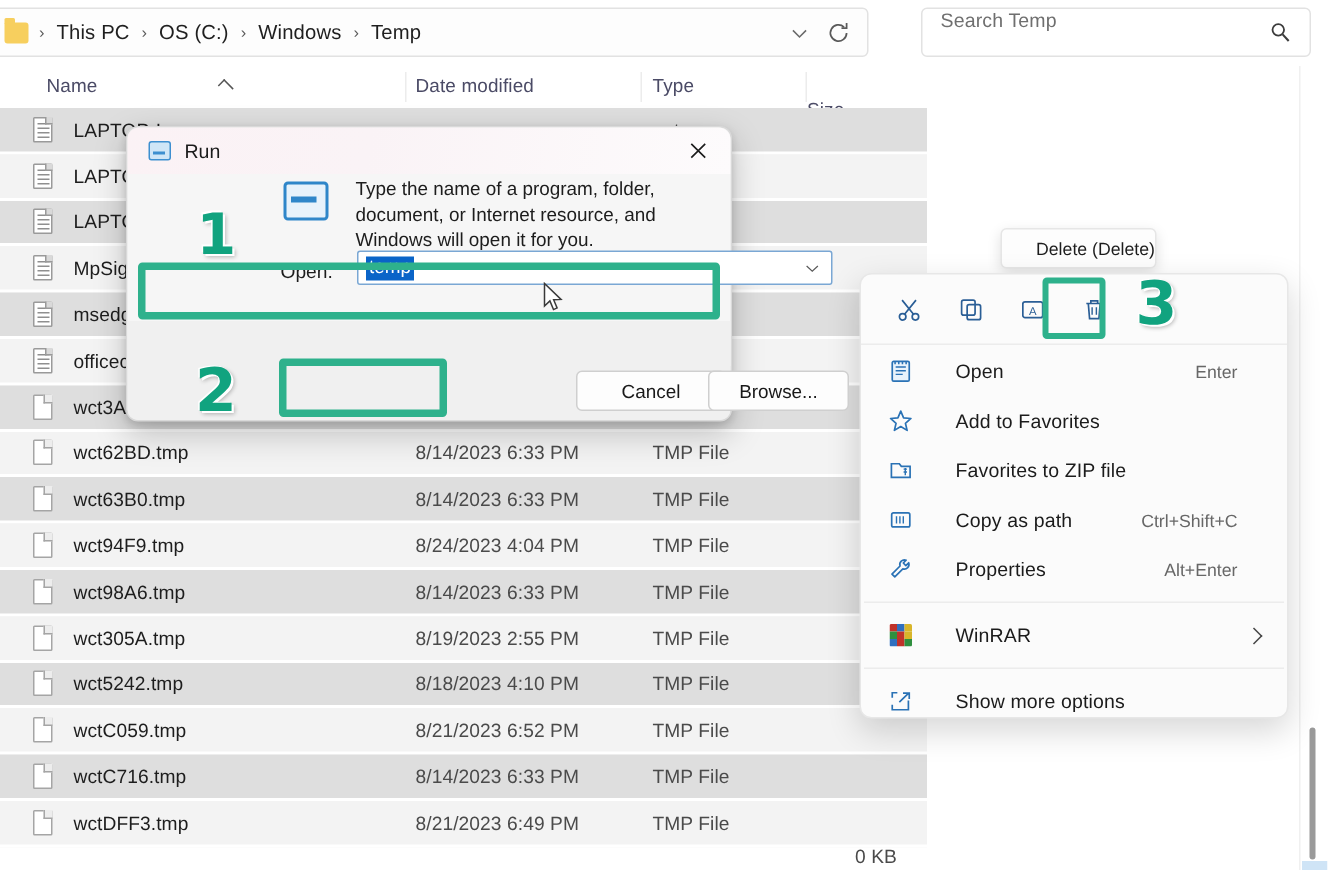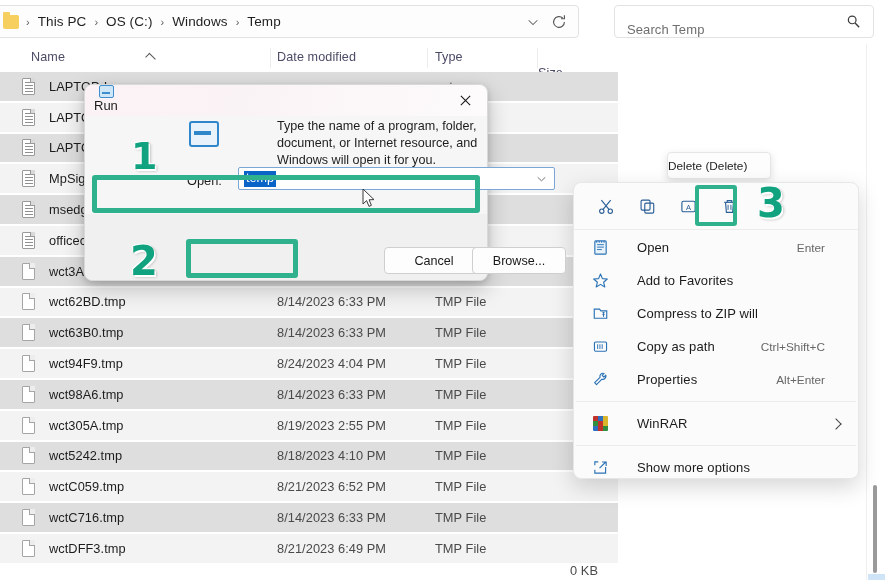--- a/index.html
+++ b/index.html
@@ -41,21 +41,21 @@
     position: absolute; right: 38px; top: 9px; width: 14px; height: 14px;
     color: #6a6a6a;
   }
   .addr-refresh {
     position: absolute; right: 10px; top: 7px; width: 18px; height: 18px;
     color: #5a5a5a;
   }
   .searchbox {
     position: absolute; left: 614px; top: 5px; width: 260px; height: 33px;
     border: 1px solid #e2e2e2; border-radius: 4px; background: #fff;
-    display: flex; align-items: flex-end;
+    display: flex; align-items: flex-start;
   }
   .searchbox .ph {
     margin-left: 12px; font-size: 13px; color: #6f6f6f; letter-spacing:.1px;
   }
   .search-ico { position: absolute; right: 12px; top: 8px; width: 15px; height: 15px; color:#3c3c3c;}
 
   
   .col-head {
     position: absolute; left: 0; top: 46px; width: 885px; height: 26px;
     background: #ffffff;
@@ -116,41 +116,41 @@
     background: #f0f0f0;
     border: 1px solid #d9d9d9;
     border-radius: 8px;
     box-shadow: 0 8px 22px rgba(0,0,0,.22), 0 2px 6px rgba(0,0,0,.14);
     overflow: visible;
   }
   .run-title {
     position: absolute; left:0; top:0; width:100%; height: 31px;
     background: linear-gradient(100deg,#fbf2f5 0%, #faf3f6 40%, #fdfbfc 100%);
     border-radius: 8px 8px 0 0;
-    display: flex;  flex-direction: column;
+    display: flex; align-items: center;
   }
   .run-title-ico{
     margin-left: 14px; width: 15px; height: 13px; flex: none;
     border: 1.6px solid #3d8fd0; border-radius: 2px; background:#cfe6f7;
     position: relative;
   }
   .run-title-ico:after{
     content:""; position:absolute; left:1.5px; top:5.5px; width:8px;height:2px;background:#3d8fd0;
   }
   .run-title-txt { margin-left: 9px; font-size: 13px; color: #1b1b1b; }
   .run-close {
     position: absolute; right: 0; top: 0; width: 44px; height: 31px;
     display:flex; align-items:center; justify-content:center;
     border-radius: 0 8px 0 0;
   }
   .run-close svg{ width:13px;height:13px;color:#1d1d1d;}
   .run-body { position: absolute; left: 0; top: 31px; width: 100%; height: 128px; background: #f6f6f6;}
   .run-desc {
     position: absolute; left: 152px; top: 33px; width: 240px;
-    font-size: 12.6px; line-height: 17px; color: #1d1d1d; margin-left: 40px;
+    font-size: 12.6px; line-height: 17px; color: #1d1d1d;
   }
   .run-glyph {
     position: absolute; left: 104px; top: 36px; width: 30px; height: 26px;
     border: 2.6px solid #2f86c9; border-radius: 3px; background: #e7f2fb;
   }
   .run-glyph:after{
     content:""; position:absolute; left:3px; top:8px; width:17px; height:4px; background:#2f86c9;
   }
   .run-openlabel { position: absolute; left: 102px; top: 88px; font-size: 12.8px; color:#1d1d1d; }
   .run-input {
@@ -198,21 +198,21 @@
   .sn3 { left: 757px; top: 183px; }
 
   
   .cursor { position:absolute; left:277px; top:103px; width:14px; height:20px; }
 
   
   .tooltip {
     position: absolute; left: 667px; top: 152px; width: 104px; height: 27px;
     background: #fdfdfd; border: 1px solid #e6e6e6; border-radius: 4px;
     box-shadow: 0 3px 9px rgba(0,0,0,.13);
-    display:flex; align-items:center; justify-content:flex-start;
+    display:flex; align-items:center; justify-content:flex-end;
     font-size: 11.8px; color:#1d1d1d;
   }
   .ctxmenu {
     position: absolute; left: 573px; top: 182px; width: 286px; height: 297px;
     background: #fbfbfb; border: 1px solid #e7e7e7; border-radius: 8px;
     box-shadow: 0 8px 22px rgba(0,0,0,.16);
   }
   .ctx-iconbar {
     position: absolute; left: 0; top: 0; width: 100%; height: 47px;
     display: flex; align-items: center;
@@ -469,21 +469,21 @@
           </span>
           <span class="lbl">Add to Favorites</span>
         </div>
         <div class="ctx-item">
           <span class="ico">
             <svg viewBox="0 0 18 18">
               <path d="M2.4 4.4 H8 L9.4 6.2 H15.6 V14 H2.4 Z" fill="none" stroke="#2a72b5" stroke-width="1.2"></path>
               <path d="M12.2 7.4 v5.2 M11 8.2 h2.4 M11 10.2 h2.4" stroke="#2a72b5" stroke-width="1"></path>
             </svg>
           </span>
-          <span class="lbl">Compress to ZIP will</span>
+          <span class="lbl">Favorites to ZIP file</span>
         </div>
         <div class="ctx-item">
           <span class="ico">
             <svg viewBox="0 0 18 18">
               <rect x="2.6" y="4.2" width="12.8" height="9.8" rx="1.2" fill="none" stroke="#2a72b5" stroke-width="1.2"></rect>
               <path d="M6 6.6 v5 M8.4 6.6 v5 M10.8 6.6 v5" stroke="#2a72b5" stroke-width="1"></path>
             </svg>
           </span>
           <span class="lbl">Copy as path</span>
           <span class="acc">Ctrl+Shift+C</span>

